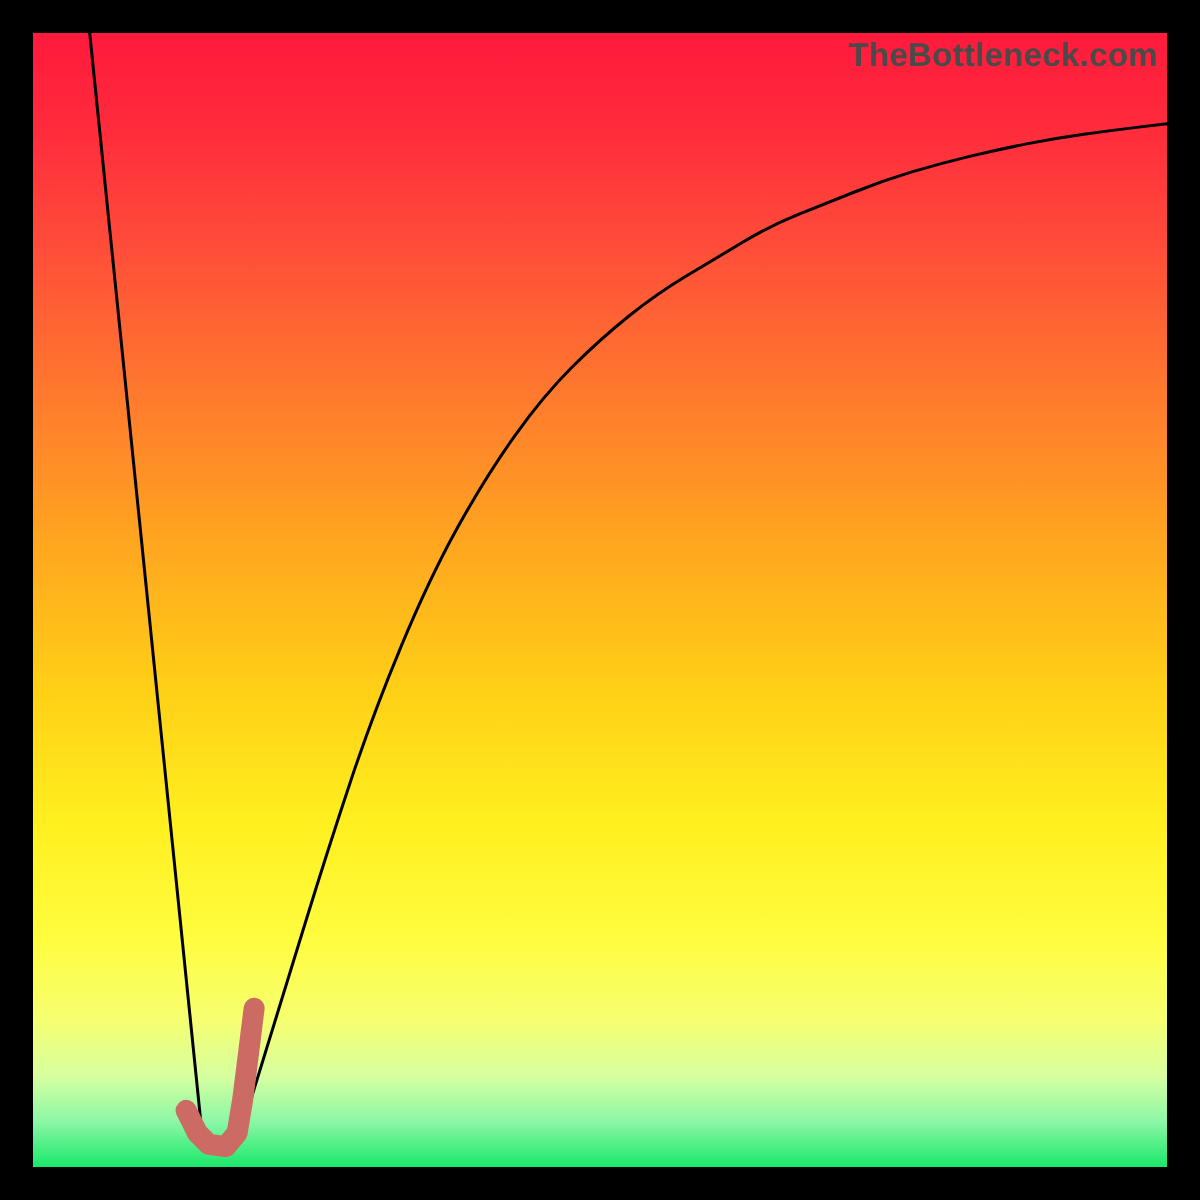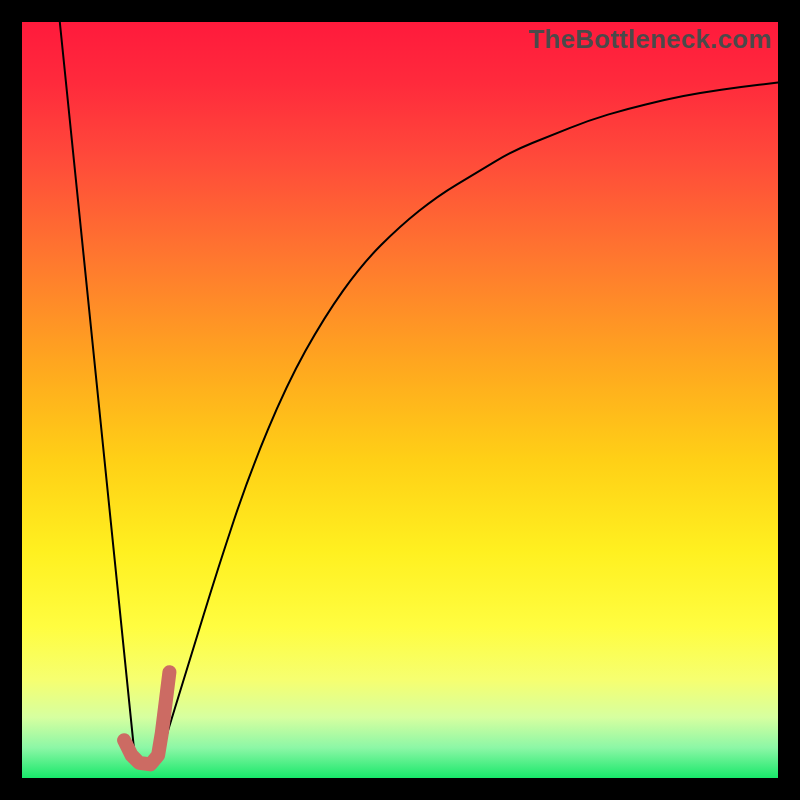--- a/index.html
+++ b/index.html
@@ -38,21 +38,21 @@
       #d6ffa0 92%,
       #8cf7a6 96%,
       #18e86a 100%
     );
   }
   .watermark {
     position: absolute;
     top: 2px;
     right: 6px;
     color: #4a4a4a;
-    font-size: 26px;
+    font-size: 22px;
     font-weight: 600;
     letter-spacing: 0.2px;
     user-select: none;
   }
   svg.curves {
     position: absolute;
     inset: 0;
     width: 100%;
     height: 100%;
     overflow: visible;

